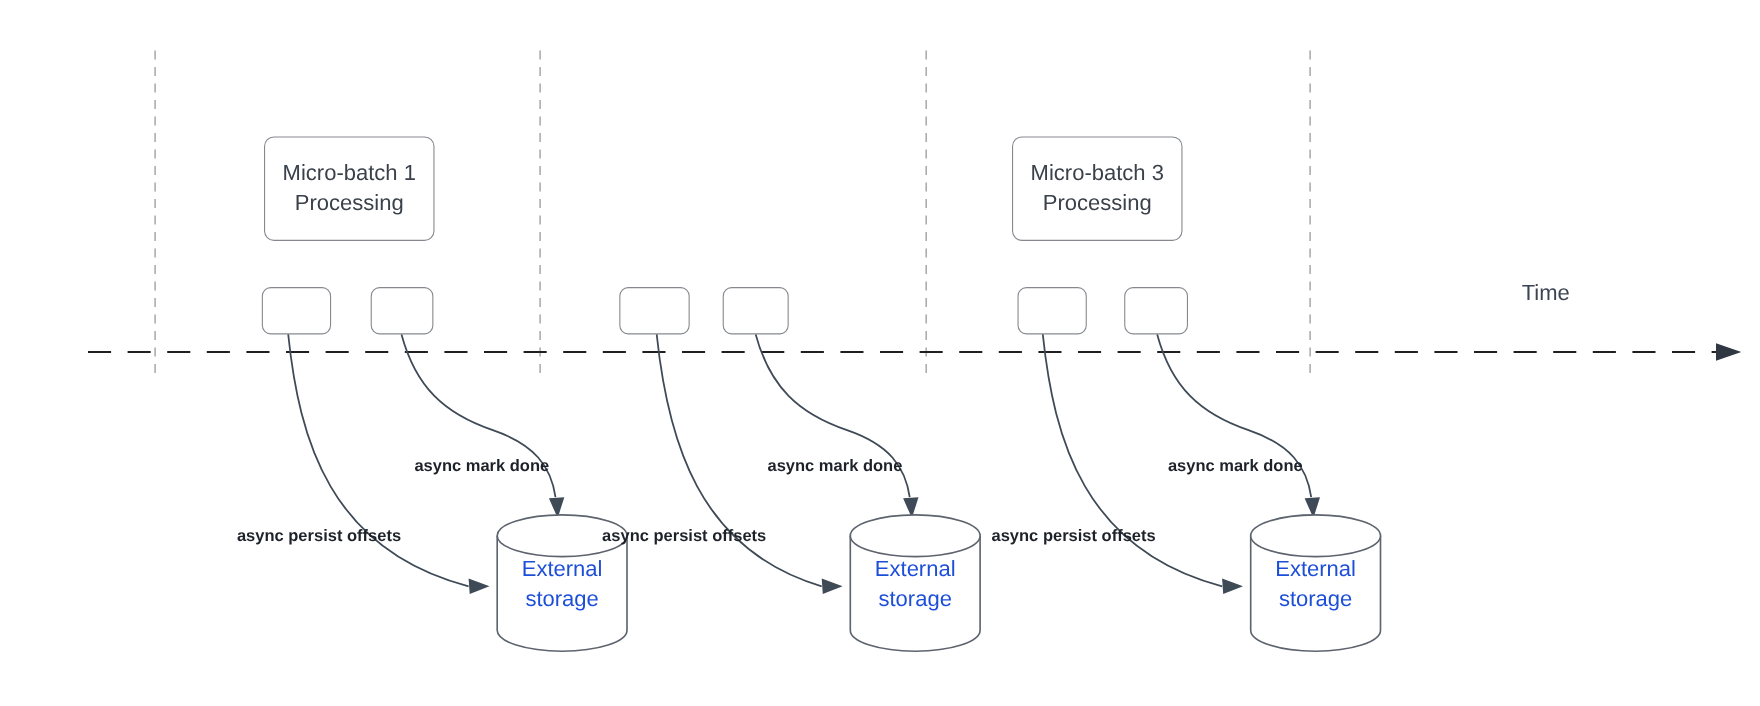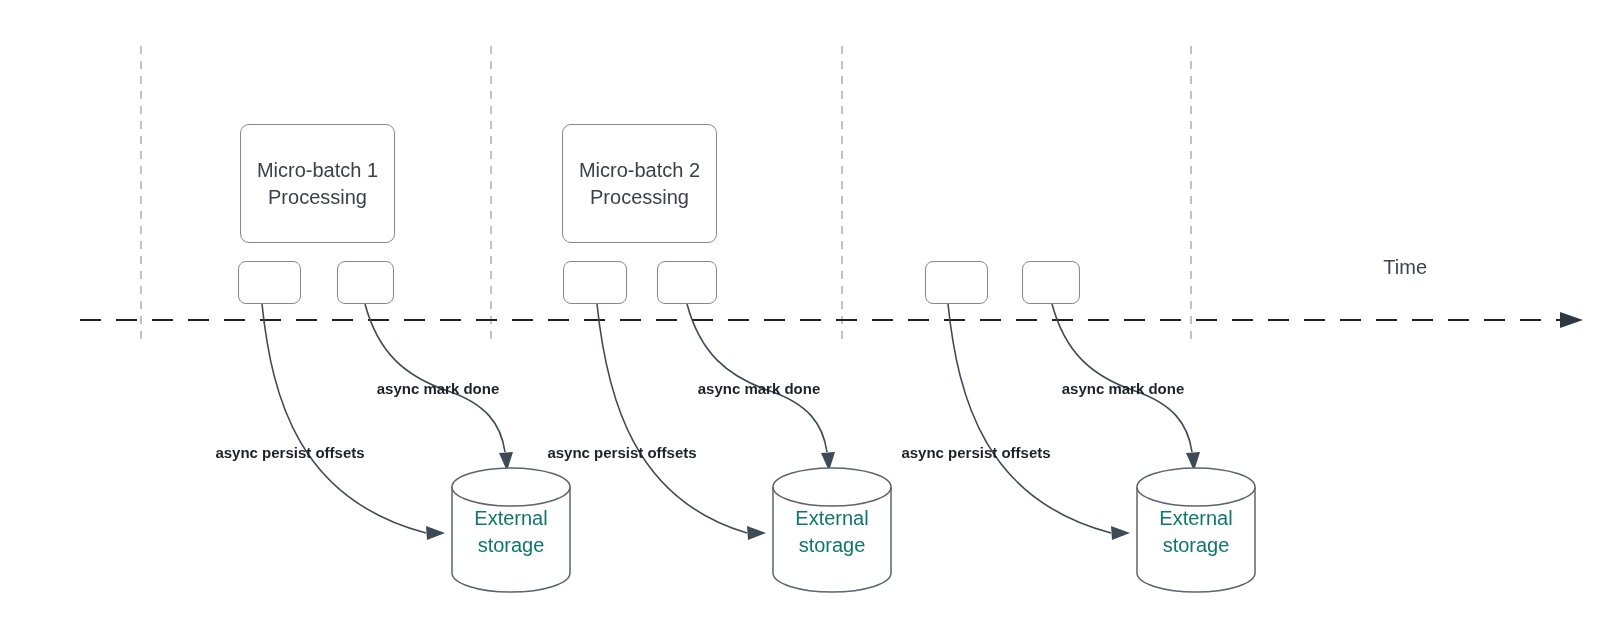--- a/index.html
+++ b/index.html
@@ -5,69 +5,69 @@
   html,body{margin:0;padding:0;background:#ffffff;}
   #canvas{
     position:relative;
     width:1600px;height:642px;
     background:#ffffff;
     font-family:"Liberation Sans", sans-serif;
     overflow:hidden;
   }
   #wires{position:absolute;left:0;top:0;width:1600px;height:642px;}
   .big-box{
-    position:absolute;top:124px;width:155px;height:119px;
+    position:absolute;top:124px;width:155px;height:95px;
     box-sizing:border-box;
     border:1.4px solid #85898f;border-radius:9px;background:#ffffff;
     display:flex;align-items:center;justify-content:center;
   }
   .big-box .title{
     width:135px;text-align:center;
     font-size:20px;line-height:27px;color:#3a414b;
   }
   .small-box{
     position:absolute;top:261px;height:43px;box-sizing:border-box;
     border:1.4px solid #85898f;border-radius:8px;background:#ffffff;
   }
   .async-label{
     position:absolute;
     font-size:15px;font-weight:700;color:#1d222a;
-    text-align:center;white-space:nowrap;
+    text-align:center;white-space:nowrap;margin-top:35px;
   }
   .persist-label{top:444px;width:190px;}
   .markdone-label{top:380px;width:160px;}
   .storage-label{
     position:absolute;top:505px;width:110px;
-    text-align:center;font-size:20px;line-height:27px;color:#0f766e;
+    text-align:center;font-size:20px;line-height:27px;color:#1d4ed8;
   }
   .time-label{
     position:absolute;left:1343px;top:256px;width:84px;
     text-align:right;font-size:20px;color:#3a4452;
   }
   .layer{position:absolute;left:0;top:0;width:100%;height:100%;}
 </style>
 </head>
 <body>
 
 <div id="canvas">
 
   <div class="layer">
 
     <div class="big-box" style="left:240px">
       <span class="title">Micro-batch 1 Processing</span>
     </div>
     <div class="small-box" style="left:238px;width:63px"></div>
     <div class="small-box" style="left:337px;width:57px"></div>
 
-    <div class="big-box" style="left:562px">
-      <span class="title">Micro-batch 2 Processing</span>
-    </div>
     <div class="small-box" style="left:563px;width:64px"></div>
     <div class="small-box" style="left:657px;width:60px"></div>
 
+    <div class="big-box" style="left:920px">
+      <span class="title">Micro-batch 3 Processing</span>
+    </div>
     <div class="small-box" style="left:925px;width:63px"></div>
     <div class="small-box" style="left:1022px;width:58px"></div>
   </div>
 
   <svg id="wires" viewBox="0 0 1600 642">
 
     <line x1="141" y1="46" x2="141" y2="341" stroke="#a9a9a9" stroke-width="1.4" stroke-dasharray="8 7"></line>
     <line x1="491" y1="46" x2="491" y2="341" stroke="#a9a9a9" stroke-width="1.4" stroke-dasharray="8 7"></line>
     <line x1="842" y1="46" x2="842" y2="341" stroke="#a9a9a9" stroke-width="1.4" stroke-dasharray="8 7"></line>
     <line x1="1191" y1="46" x2="1191" y2="341" stroke="#a9a9a9" stroke-width="1.4" stroke-dasharray="8 7"></line>

